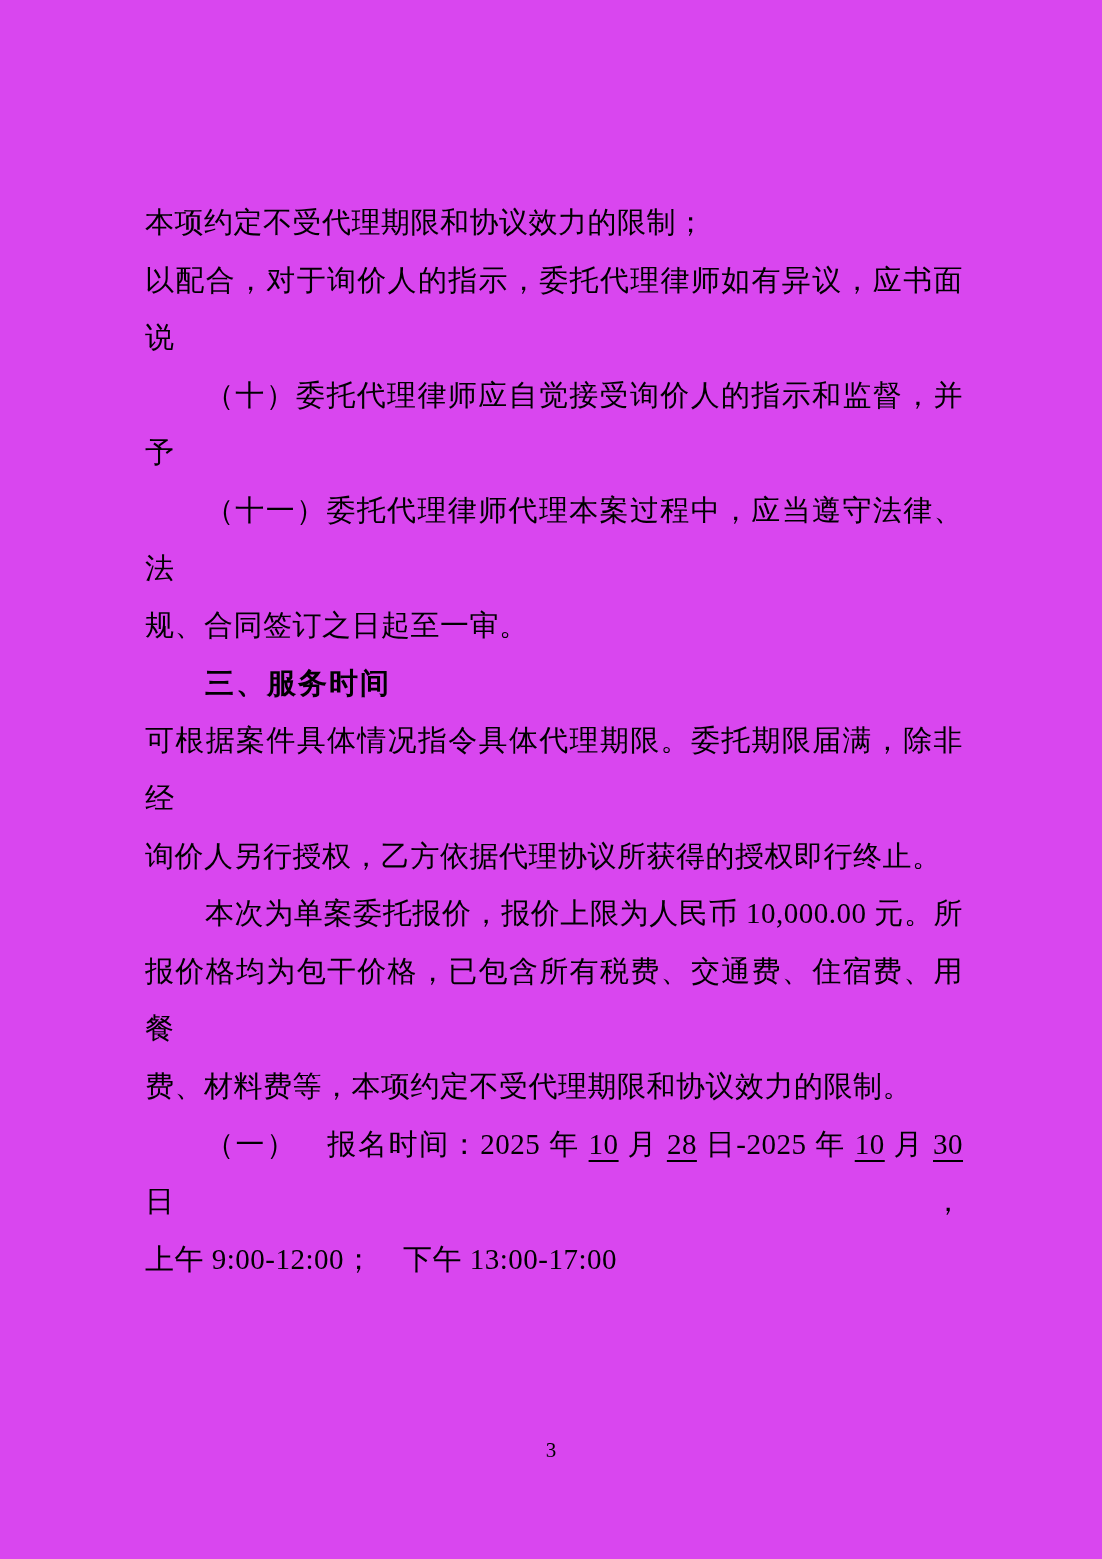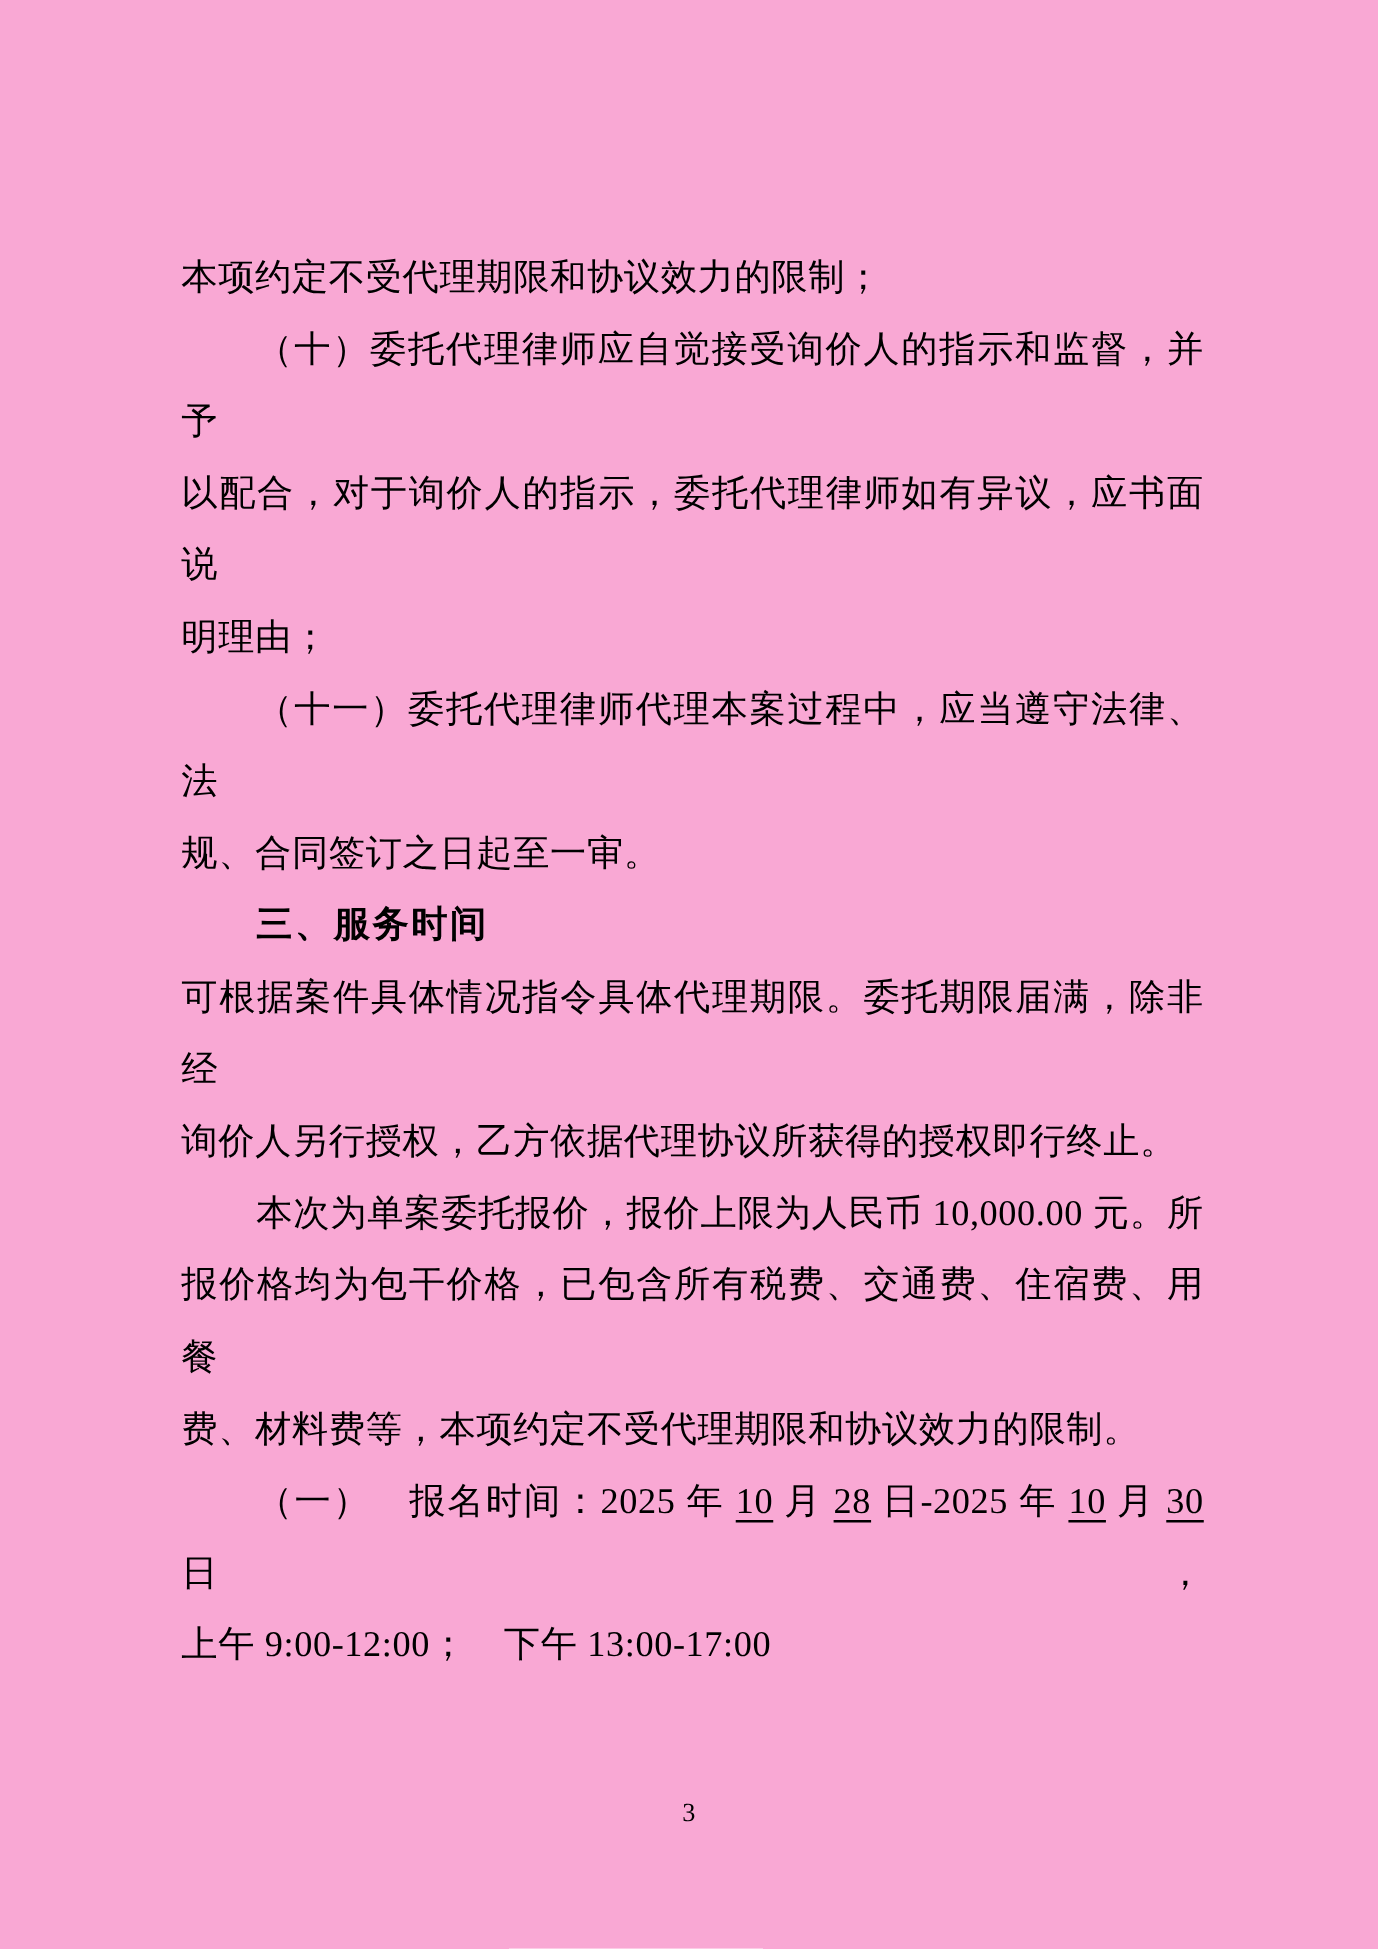--- a/index.html
+++ b/index.html
@@ -4,21 +4,21 @@
 <style>
   html, body {
     margin: 0;
     padding: 0;
     background: #ffffff;
   }
   .page {
     position: relative;
     width: 1102px;
     height: 1559px;
-    background: #f9a8d4;
+    background: #d946ef;
     color: #000000;
     overflow: hidden;
     font-family: "Liberation Serif", "DejaVu Serif", serif;
   }
   .doc-body {
     position: absolute;
     left: 145px;
     top: 194px;
     width: 818px;
   }
@@ -60,23 +60,22 @@
     font-family: "Liberation Serif", "DejaVu Serif", serif;
     color: #000000;
   }
 </style>
 </head>
 <body>
 
 <div class="page">
   <div class="doc-body">
       <div class="line body"><span>本项约定不受代理期限和协议效力的限制；</span></div>
+      <div class="line body justify"><span>以配合，对于询价人的指示，委托代理律师如有异议，应书面说</span></div>
       <div class="line body indent justify"><span>（十）委托代理律师应自觉接受询价人的指示和监督，并予</span></div>
-      <div class="line body justify"><span>以配合，对于询价人的指示，委托代理律师如有异议，应书面说</span></div>
-      <div class="line body"><span>明理由；</span></div>
       <div class="line body indent justify"><span>（十一）委托代理律师代理本案过程中，应当遵守法律、法</span></div>
       <div class="line body"><span>规、合同签订之日起至一审。</span></div>
       <div class="line heading indent"><span>三、服务时间</span></div>
       <div class="line body justify"><span>可根据案件具体情况指令具体代理期限。委托期限届满，除非经</span></div>
       <div class="line body"><span>询价人另行授权，乙方依据代理协议所获得的授权即行终止。</span></div>
       <div class="line body indent justify"><span>本次为单案委托报价，报价上限为人民币 10,000.00 元。所</span></div>
       <div class="line body justify"><span>报价格均为包干价格，已包含所有税费、交通费、住宿费、用餐</span></div>
       <div class="line body"><span>费、材料费等，本项约定不受代理期限和协议效力的限制。</span></div>
       <div class="line body indent justify"><span>（一）　报名时间：2025 年 </span><span class="u">10</span><span> 月 </span><span class="u">28</span><span> 日-2025 年 </span><span class="u">10</span><span> 月 </span><span class="u">30</span><span> 日，</span></div>
       <div class="line body"><span>上午 9:00-12:00；　下午 13:00-17:00</span></div>

